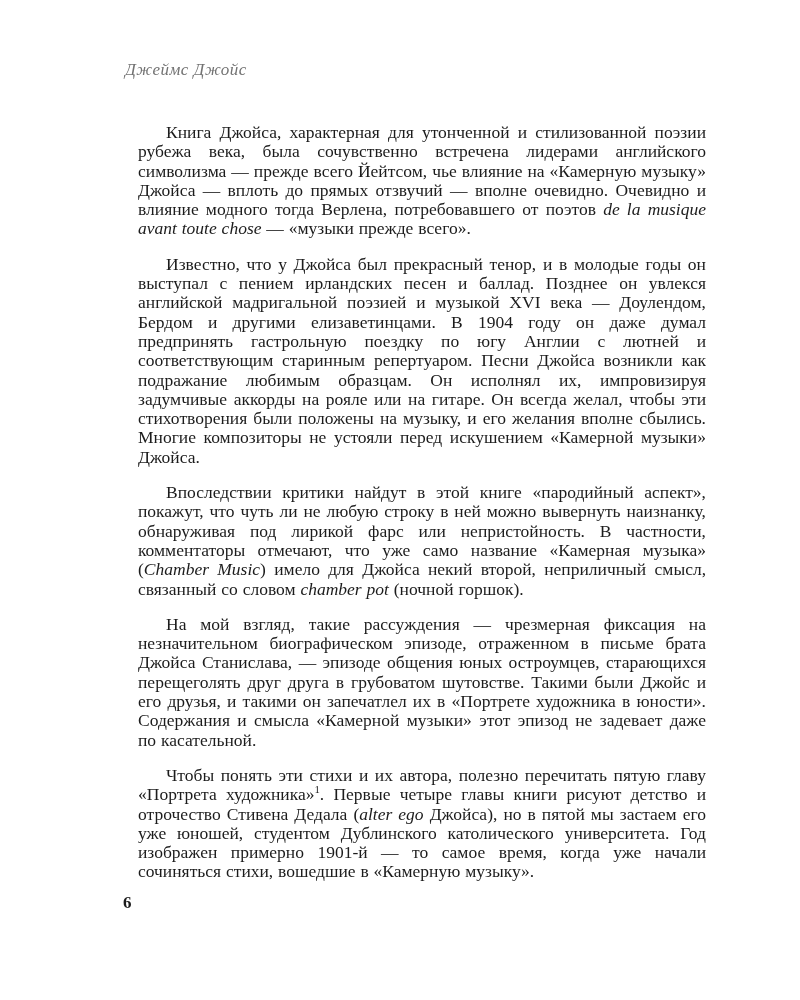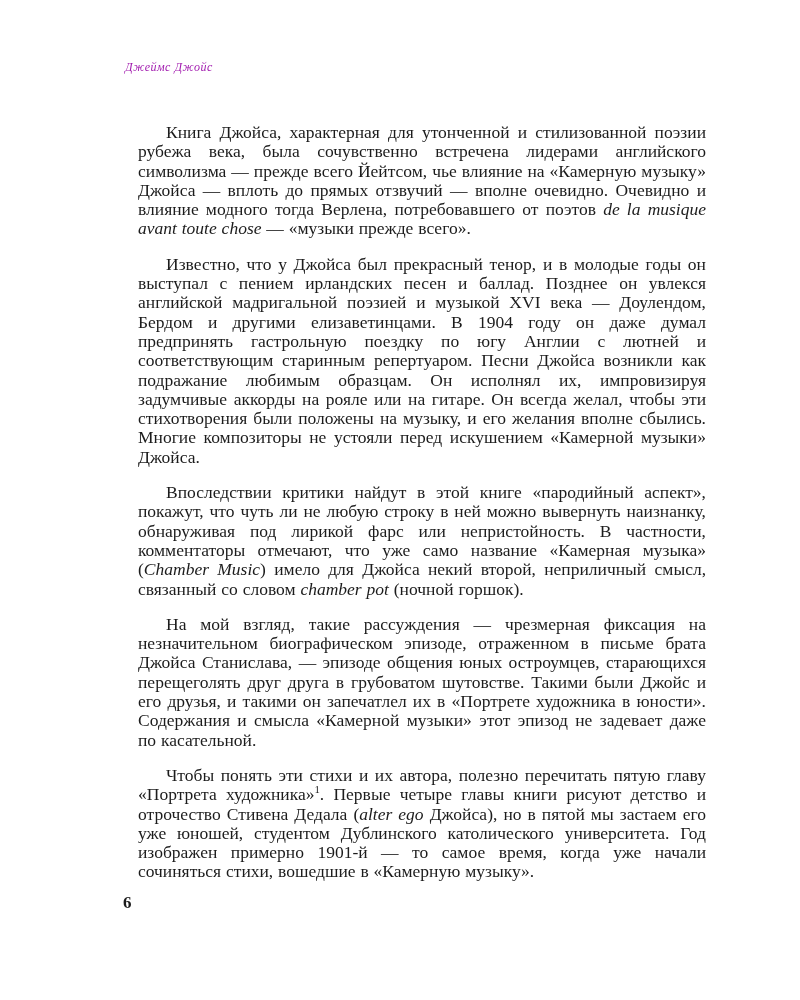--- a/index.html
+++ b/index.html
@@ -14,23 +14,23 @@
     background: #ffffff;
     color: #1c1c1c;
     font-family: "Liberation Serif", "DejaVu Serif", serif;
     overflow: hidden;
   }
   .running-header {
     position: absolute;
     left: 125px;
     top: 60px;
     font-style: italic;
-    font-size: 12px;
+    font-size: 17px;
     letter-spacing: 0.5px;
-    color: #a21caf;
+    color: #737373;
   }
   .body-text {
     position: absolute;
     left: 122px;
     top: 107px;
     width: 600px;
   }
   .para {
     margin: 16px;
     text-indent: 28px;

